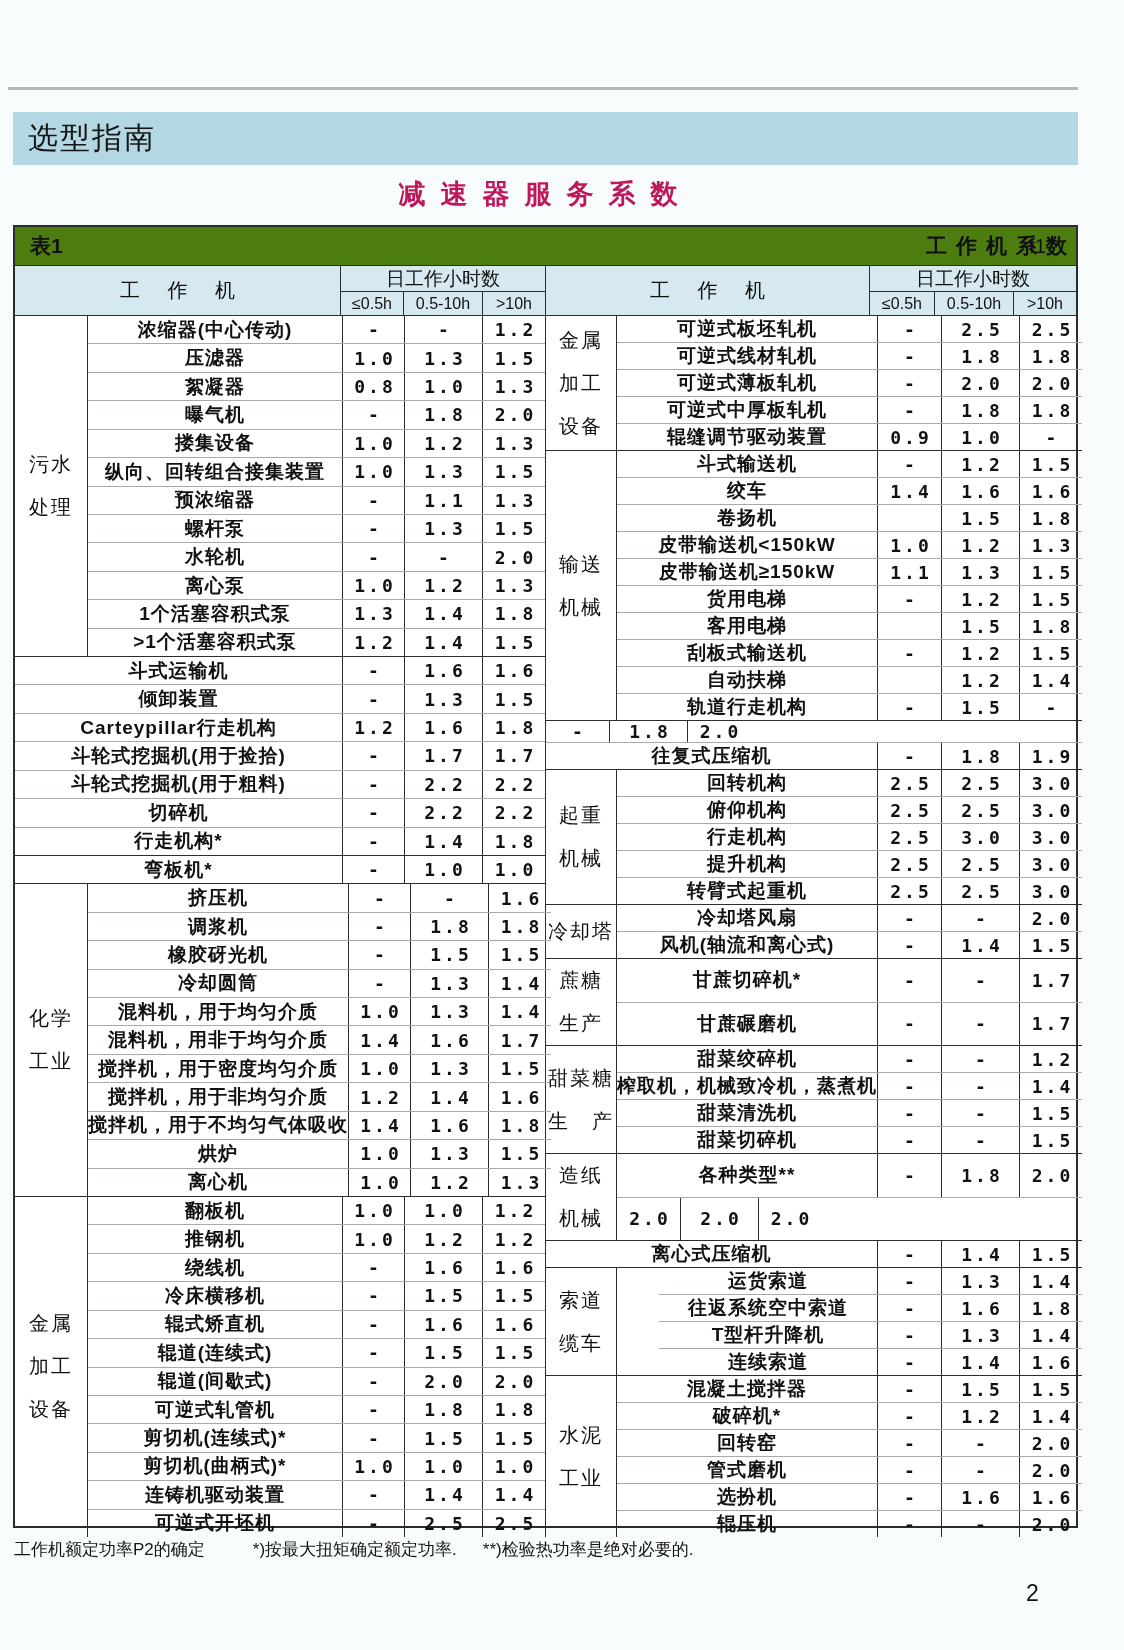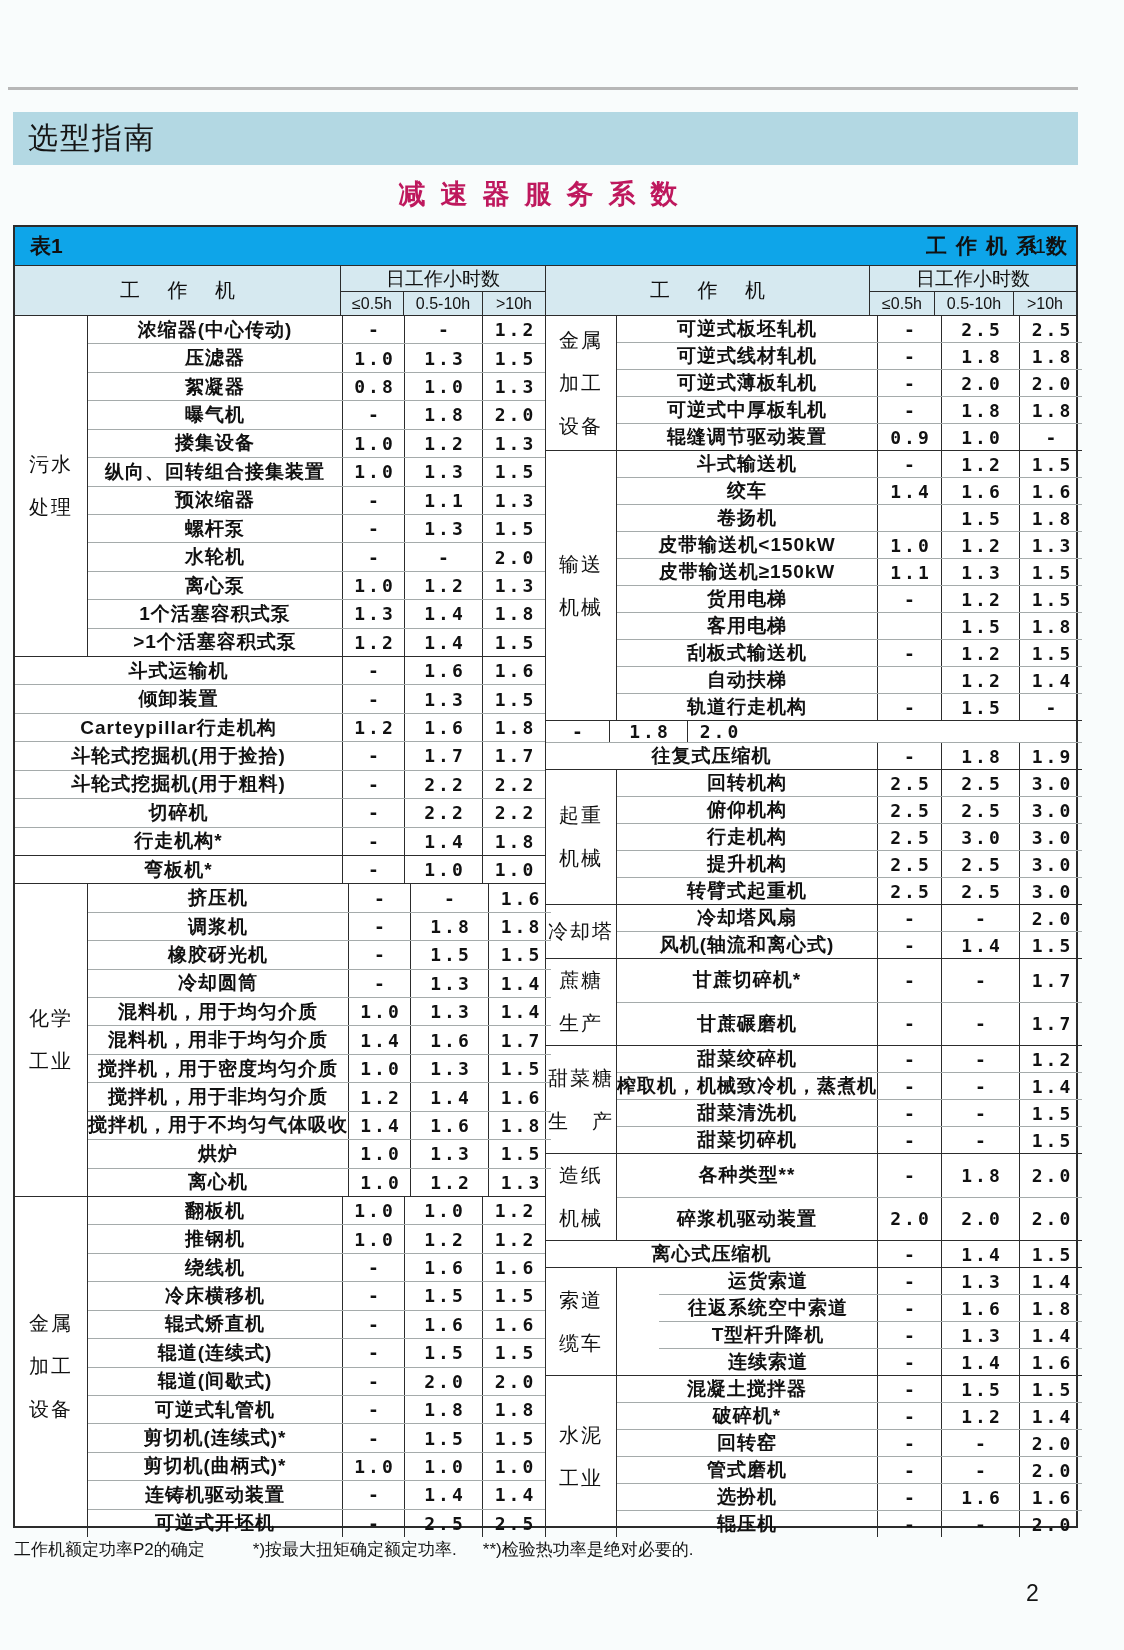--- a/index.html
+++ b/index.html
@@ -19,21 +19,21 @@
   .doc-title{
     position:absolute;left:13px;top:176px;width:1065px;text-align:center;
     font-size:27px;font-weight:bold;letter-spacing:15px;color:#be185d;
   }
   .main-table{
     position:absolute;left:13px;top:225px;width:1065px;height:1303px;
     border:2px solid #2c2c2c;background:#ffffff;
     display:flex;flex-direction:column;box-sizing:border-box;
   }
   .t-header1{
-    height:38px;flex:0 0 auto;background:#0ea5e9;border-bottom:1px solid #2c2c2c;
+    height:38px;flex:0 0 auto;background:#4d7c0f;border-bottom:1px solid #2c2c2c;
     position:relative;display:flex;align-items:center;
   }
   .th1-label{padding-left:15px;font-size:21px;font-weight:bold;}
   .th1-title{
     position:absolute;left:0;right:0;text-align:right;
     font-size:21px;font-weight:bold;letter-spacing:9px;
   }
   .th1-factor{margin-left:auto;padding-right:30px;font-size:20px;}
   .t-header2{height:49px;flex:0 0 auto;background:#d6e9f0;border-bottom:1px solid #2c2c2c;display:flex;}
   .h2half{display:flex;}
@@ -642,21 +642,20 @@
           <div class="gcat">造纸
 机械</div>
           <div class="grows">
             <div class="row">
               <div class="cname">各种类型**</div>
               <div class="cv cv1">-</div>
               <div class="cv cv2">1.8</div>
               <div class="cv cv3">2.0</div>
             </div>
             <div class="row">
-              <div class="cname">碎浆机驱动装置</div>
               <div class="cv cv1">2.0</div>
               <div class="cv cv2">2.0</div>
               <div class="cv cv3">2.0</div>
             </div>
           </div>
         </div>
         <div class="group" style="flex-grow: 1;">
           <div class="grows">
             <div class="row">
               <div class="cname">离心式压缩机</div>

